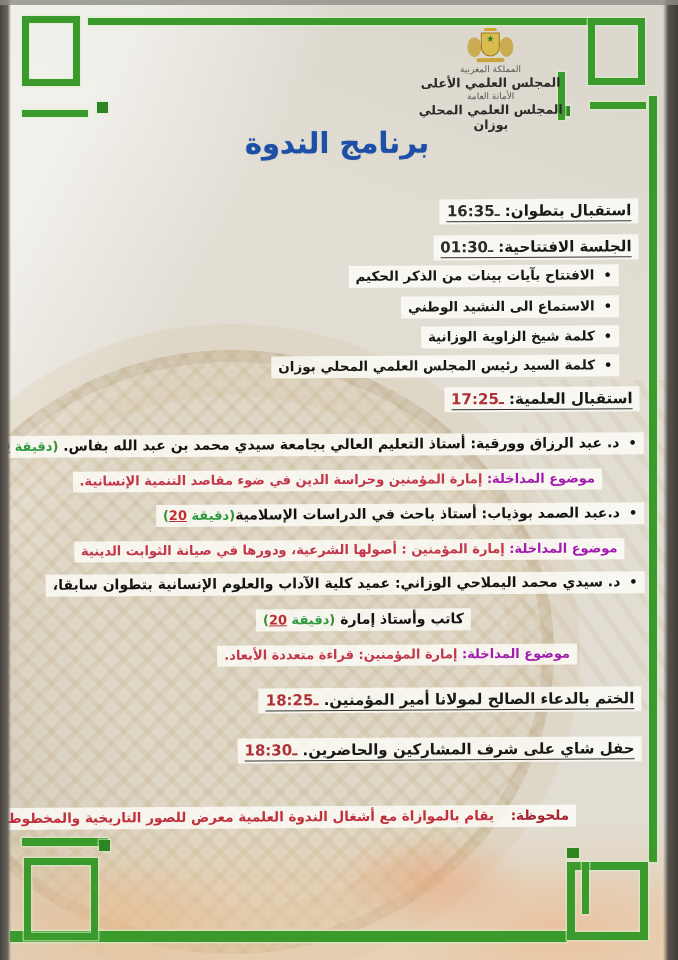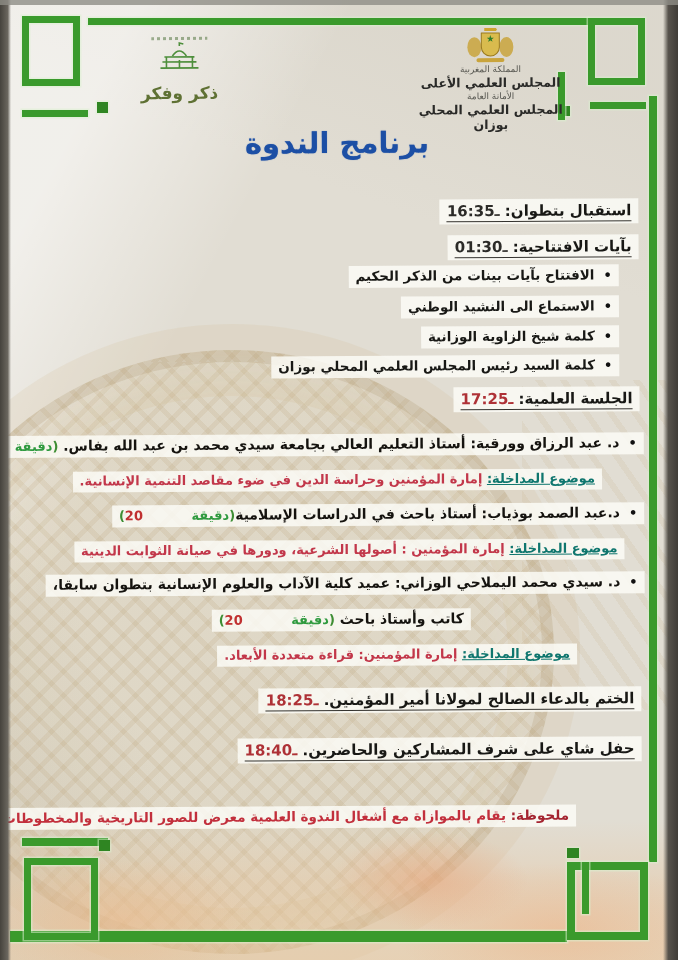--- a/index.html
+++ b/index.html
@@ -71,33 +71,33 @@
   .hlabel{font-weight:bold;font-size:15px;color:#181815;direction:rtl;unicode-bidi:isolate;}
 
   .obullet{position:absolute;right:58px;direction:rtl;white-space:nowrap;}
   .obullet .strip{font-size:13.5px;font-weight:bold;color:#181815;}
   .bdot{display:inline-block;margin-left:9px;font-size:13px;color:#111;}
 
   .spk{position:absolute;right:34px;direction:rtl;white-space:nowrap;}
   .spk .strip{font-size:14px;font-weight:bold;color:#15130f;}
   .dur{direction:ltr;unicode-bidi:isolate;font-weight:bold;font-size:13px;}
   .dur .p{color:#3d8d33;}
-  .dur .n{color:#c03030;}
-  .dur .u{color:#2f9a3f;margin-left:44px;}
+  .dur .n{color:#c03030;text-decoration:underline;}
+  .dur .u{color:#2f9a3f;}
 
   .topic{position:absolute;direction:rtl;white-space:nowrap;}
   .topic .strip{font-size:13px;font-weight:bold;color:#c2374a;}
-  .topic .tlabel{color:#0f766e;text-decoration:underline;}
+  .topic .tlabel{color:#a21caf;}
 
   .extra{position:absolute;direction:rtl;white-space:nowrap;}
   .extra .strip{font-size:14px;font-weight:bold;color:#15130f;}
 
   .note{position:absolute;right:104px;top:806px;direction:rtl;white-space:nowrap;}
   .note .strip{font-size:13.5px;font-weight:bold;color:#c22f3c;}
-  .note .nlabel{color:#a42430;}
+  .note .nlabel{color:#a42430;margin-left:12px;}
 </style>
 </head>
 <body>
 
 <div id="page">
 
   <div class="bigcircle"></div>
   <div class="midpatch"></div>
   <div class="warmband"></div>
 
@@ -117,34 +117,20 @@
   <div class="gsq" style="left:567px;top:862px;width:81px;height:78px;border-width:8px;"></div>
   <div class="gdot" style="left:567px;top:848px;width:12px;height:10px;"></div>
   <div class="gl" style="left:582px;top:862px;width:7px;height:52px;"></div>
 
   <div class="gl" style="left:22px;top:838px;width:86px;height:8px;"></div>
   <div class="gdot" style="left:99px;top:840px;width:11px;height:11px;"></div>
   <div class="gsq" style="left:24px;top:858px;width:74px;height:82px;"></div>
 
   <div class="content">
 
-    <div class="emblem-left">
-      <div class="squig"></div>
-      <svg width="58" height="34" viewBox="0 0 58 34">
-        <g fill="none" stroke="#4e8f3c" stroke-width="1.6">
-          <path d="M22 14 Q29 4 36 14"></path>
-          <path d="M29 4 L29 1 L33 2"></path>
-          <path d="M14 15 H44"></path>
-          <path d="M12 20 H46"></path>
-          <path d="M10 26 H48"></path>
-          <path d="M16 15 V26 M42 15 V26 M29 18 V26"></path>
-        </g>
-      </svg>
-      <div class="dhikr">ذكر وفكر</div>
-    </div>
 
     <div class="org">
       <svg width="52" height="36" viewBox="0 0 52 36" style="display:block;margin:0 auto;">
         <g>
           <rect x="20" y="1" width="12" height="3" fill="#cda42e"></rect>
           <path d="M21 1 l2 -2 l2 2 z M25 1 l1.5 -2 l1.5 2 z M29 1 l2 -2 l2 2 z" fill="#cda42e" transform="translate(0,2)"></path>
           <ellipse cx="10" cy="20" rx="7" ry="10" fill="#c9a43c" opacity="0.85"></ellipse>
           <ellipse cx="42" cy="20" rx="7" ry="10" fill="#c9a43c" opacity="0.85"></ellipse>
           <path d="M17 6 h18 v14 a9 9 0 0 1 -18 0 z" fill="#d9bb4e" stroke="#9a7a1e" stroke-width="1"></path>
           <path d="M26 8 l2.2 6.8 -5.8 -4.2 h7.2 l-5.8 4.2 z" fill="#2f7d2a"></path>
@@ -157,70 +143,70 @@
       <div class="big">المجلس العلمي المحلي بوزان</div>
     </div>
 
     <div class="title">برنامج الندوة</div>
 
     <div class="hline" style="top:200px;">
       <span class="strip"><span class="uwrap"><span class="time">16:35</span><span class="dash">ـ</span> <span class="hlabel">استقبال بتطوان:</span></span></span>
     </div>
 
     <div class="hline" style="top:236px;">
-      <span class="strip"><span class="uwrap"><span class="time">01:30</span><span class="dash">ـ</span> <span class="hlabel">بآيات الافتتاحية:</span></span></span>
+      <span class="strip"><span class="uwrap"><span class="time">01:30</span><span class="dash">ـ</span> <span class="hlabel">الجلسة الافتتاحية:</span></span></span>
     </div>
 
     <div class="obullet" style="top:266px;">
       <span class="strip"><span class="bdot">•</span><span>الافتتاح بآيات بينات من الذكر الحكيم</span></span>
     </div>
     <div class="obullet" style="top:297px;">
       <span class="strip"><span class="bdot">•</span><span>الاستماع الى النشيد الوطني</span></span>
     </div>
     <div class="obullet" style="top:327px;">
       <span class="strip"><span class="bdot">•</span><span>كلمة شيخ الزاوية الوزانية</span></span>
     </div>
     <div class="obullet" style="top:356px;">
       <span class="strip"><span class="bdot">•</span><span>كلمة السيد رئيس المجلس العلمي المحلي بوزان</span></span>
     </div>
 
     <div class="hline" style="top:388px;">
-      <span class="strip"><span class="uwrap"><span class="time red">17:25</span><span class="dash red">ـ</span> <span class="hlabel">الجلسة العلمية:</span></span></span>
+      <span class="strip"><span class="uwrap"><span class="time red">17:25</span><span class="dash red">ـ</span> <span class="hlabel">استقبال العلمية:</span></span></span>
     </div>
 
     <div class="spk" style="top:434px;">
       <span class="strip"><span class="bdot">•</span><span>د. عبد الرزاق وورقية: أستاذ التعليم العالي بجامعة سيدي محمد بن عبد الله بفاس.</span> <span class="dur"><span class="n">20</span> <span class="u">دقيقة</span><span class="p">)</span></span></span>
     </div>
     <div class="topic" style="top:469px;right:76px;">
       <span class="strip"><span class="tlabel">موضوع المداخلة:</span> <span>إمارة المؤمنين وحراسة الدين في ضوء مقاصد التنمية الإنسانية.</span></span>
     </div>
 
     <div class="spk" style="top:504px;">
       <span class="strip"><span class="bdot">•</span><span>د.عبد الصمد بوذياب: أستاذ باحث في الدراسات الإسلامية</span><span class="dur"><span class="p">(</span><span class="n">20</span> <span class="u">دقيقة</span><span class="p">)</span></span></span>
     </div>
     <div class="topic" style="top:539px;right:54px;">
       <span class="strip"><span class="tlabel">موضوع المداخلة:</span> <span>إمارة المؤمنين : أصولها الشرعية، ودورها في صيانة الثوابت الدينية</span></span>
     </div>
 
     <div class="spk" style="top:573px;">
       <span class="strip"><span class="bdot">•</span><span>د. سيدي محمد اليملاحي الوزاني: عميد كلية الآداب والعلوم الإنسانية بتطوان سابقا،</span></span>
     </div>
     <div class="extra" style="top:609px;right:208px;">
-      <span class="strip"><span>كاتب وأستاذ باحث</span> <span class="dur"><span class="p">(</span><span class="n">20</span> <span class="u">دقيقة</span><span class="p">)</span></span></span>
+      <span class="strip"><span>كاتب وأستاذ إمارة</span> <span class="dur"><span class="p">(</span><span class="n">20</span> <span class="u">دقيقة</span><span class="p">)</span></span></span>
     </div>
     <div class="topic" style="top:644px;right:102px;">
       <span class="strip"><span class="tlabel">موضوع المداخلة:</span> <span>إمارة المؤمنين: قراءة متعددة الأبعاد.</span></span>
     </div>
 
     <div class="hline" style="top:688px;">
       <span class="strip"><span class="uwrap"><span class="time red">18:25</span><span class="dash red">ـ</span> <span class="hlabel">الختم بالدعاء الصالح لمولانا أمير المؤمنين.</span></span></span>
     </div>
 
     <div class="hline" style="top:738px;">
-      <span class="strip"><span class="uwrap"><span class="time red">18:40</span><span class="dash red">ـ</span> <span class="hlabel">حفل شاي على شرف المشاركين والحاضرين.</span></span></span>
+      <span class="strip"><span class="uwrap"><span class="time red">18:30</span><span class="dash red">ـ</span> <span class="hlabel">حفل شاي على شرف المشاركين والحاضرين.</span></span></span>
     </div>
 
     <div class="note">
       <span class="strip"><span class="nlabel">ملحوظة:</span> <span>يقام بالموازاة مع أشغال الندوة العلمية معرض للصور التاريخية والمخطوطات.</span></span>
     </div>
 
   </div>
 
   <div class="edge-left"></div>
   <div class="edge-right"></div>

